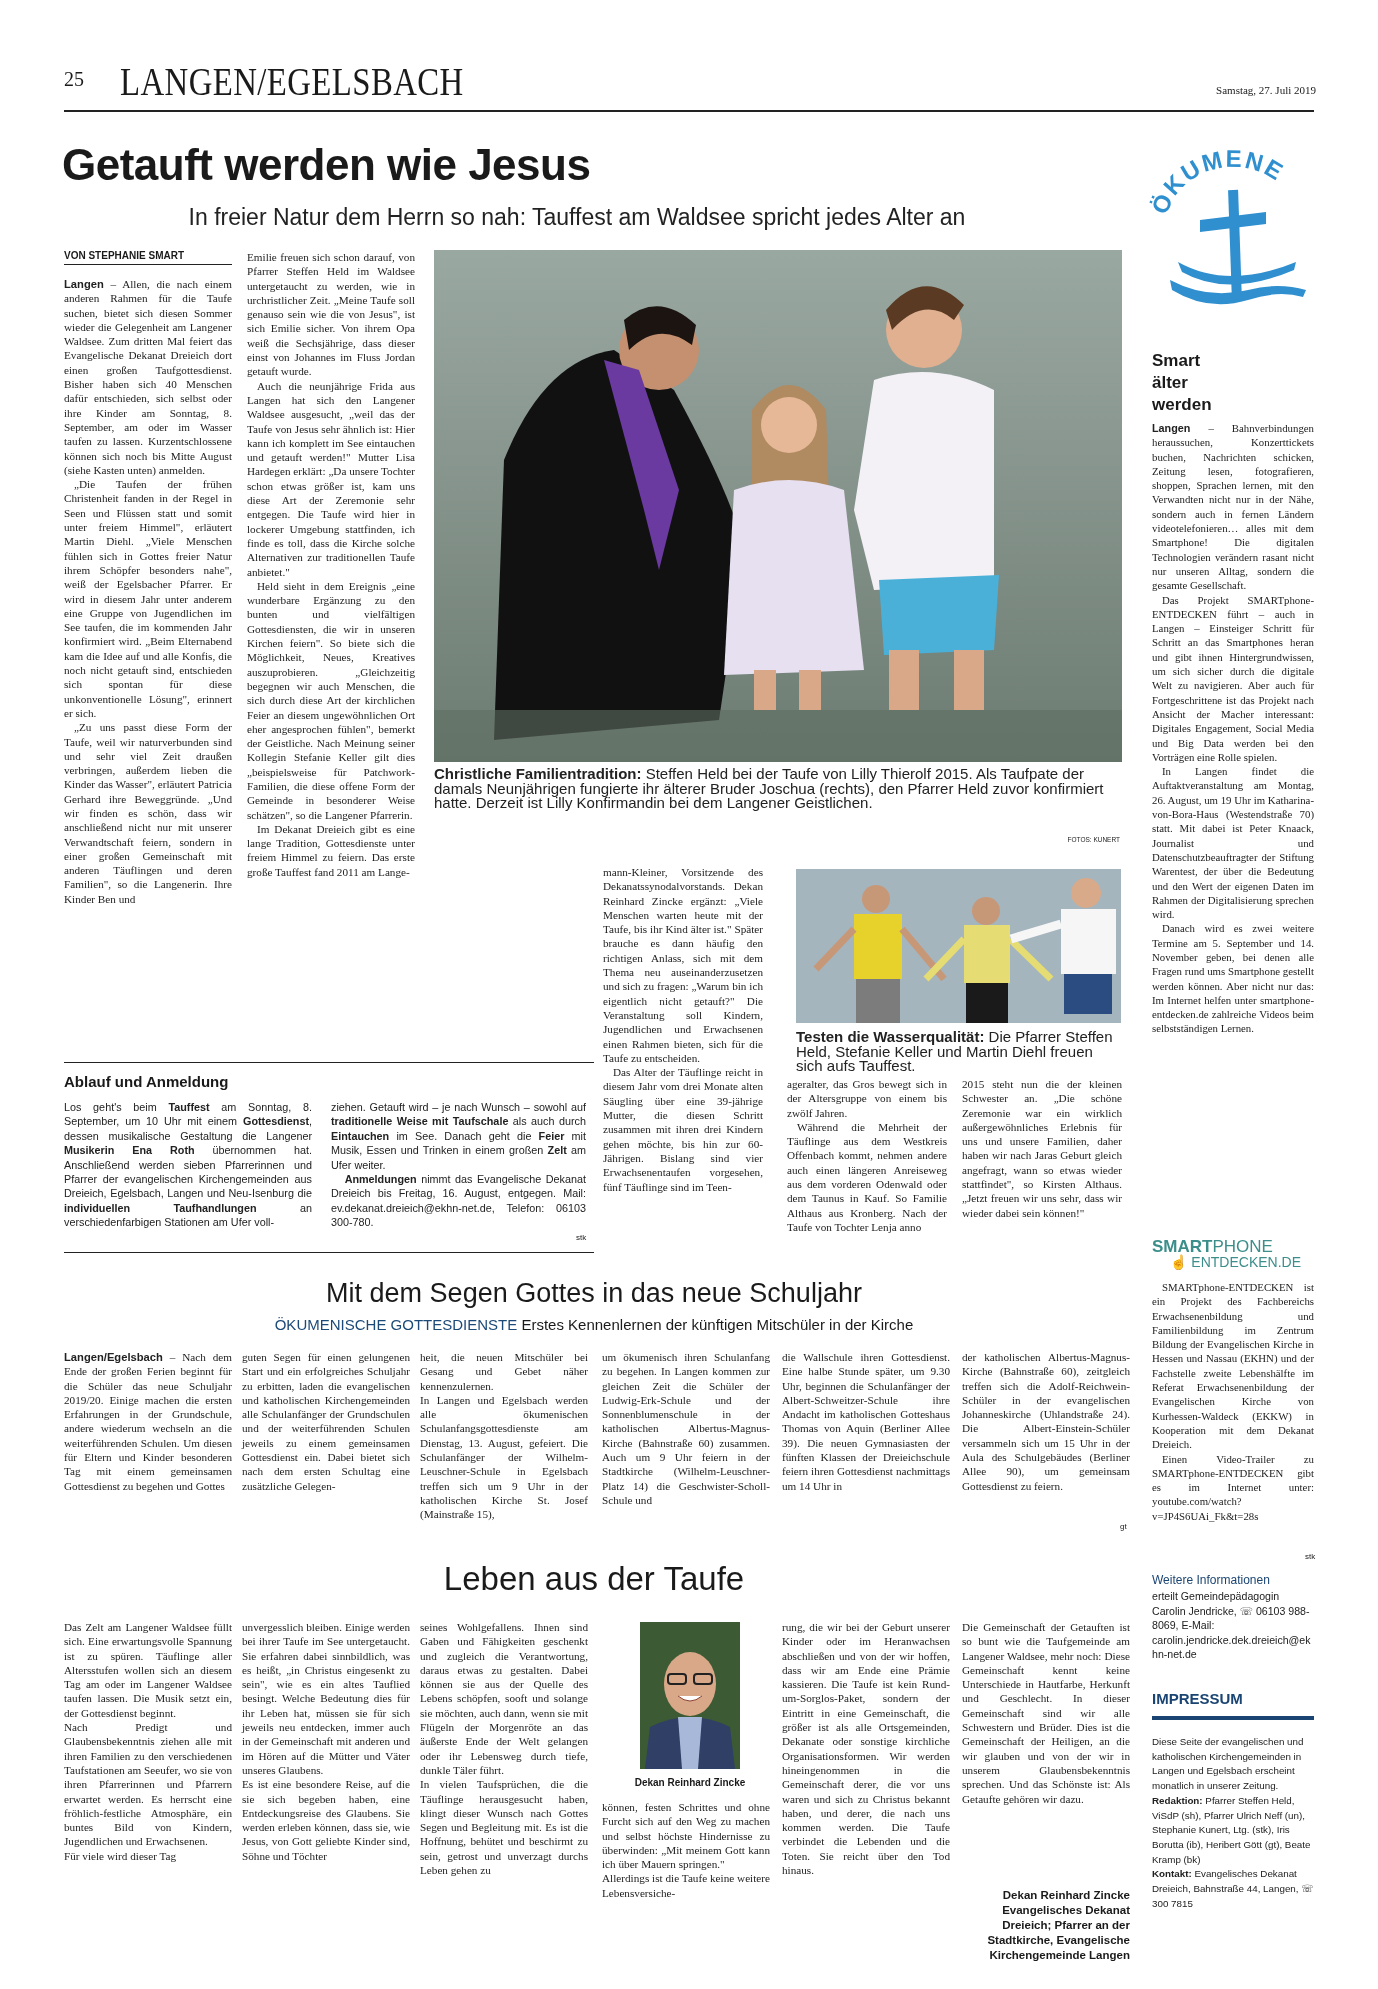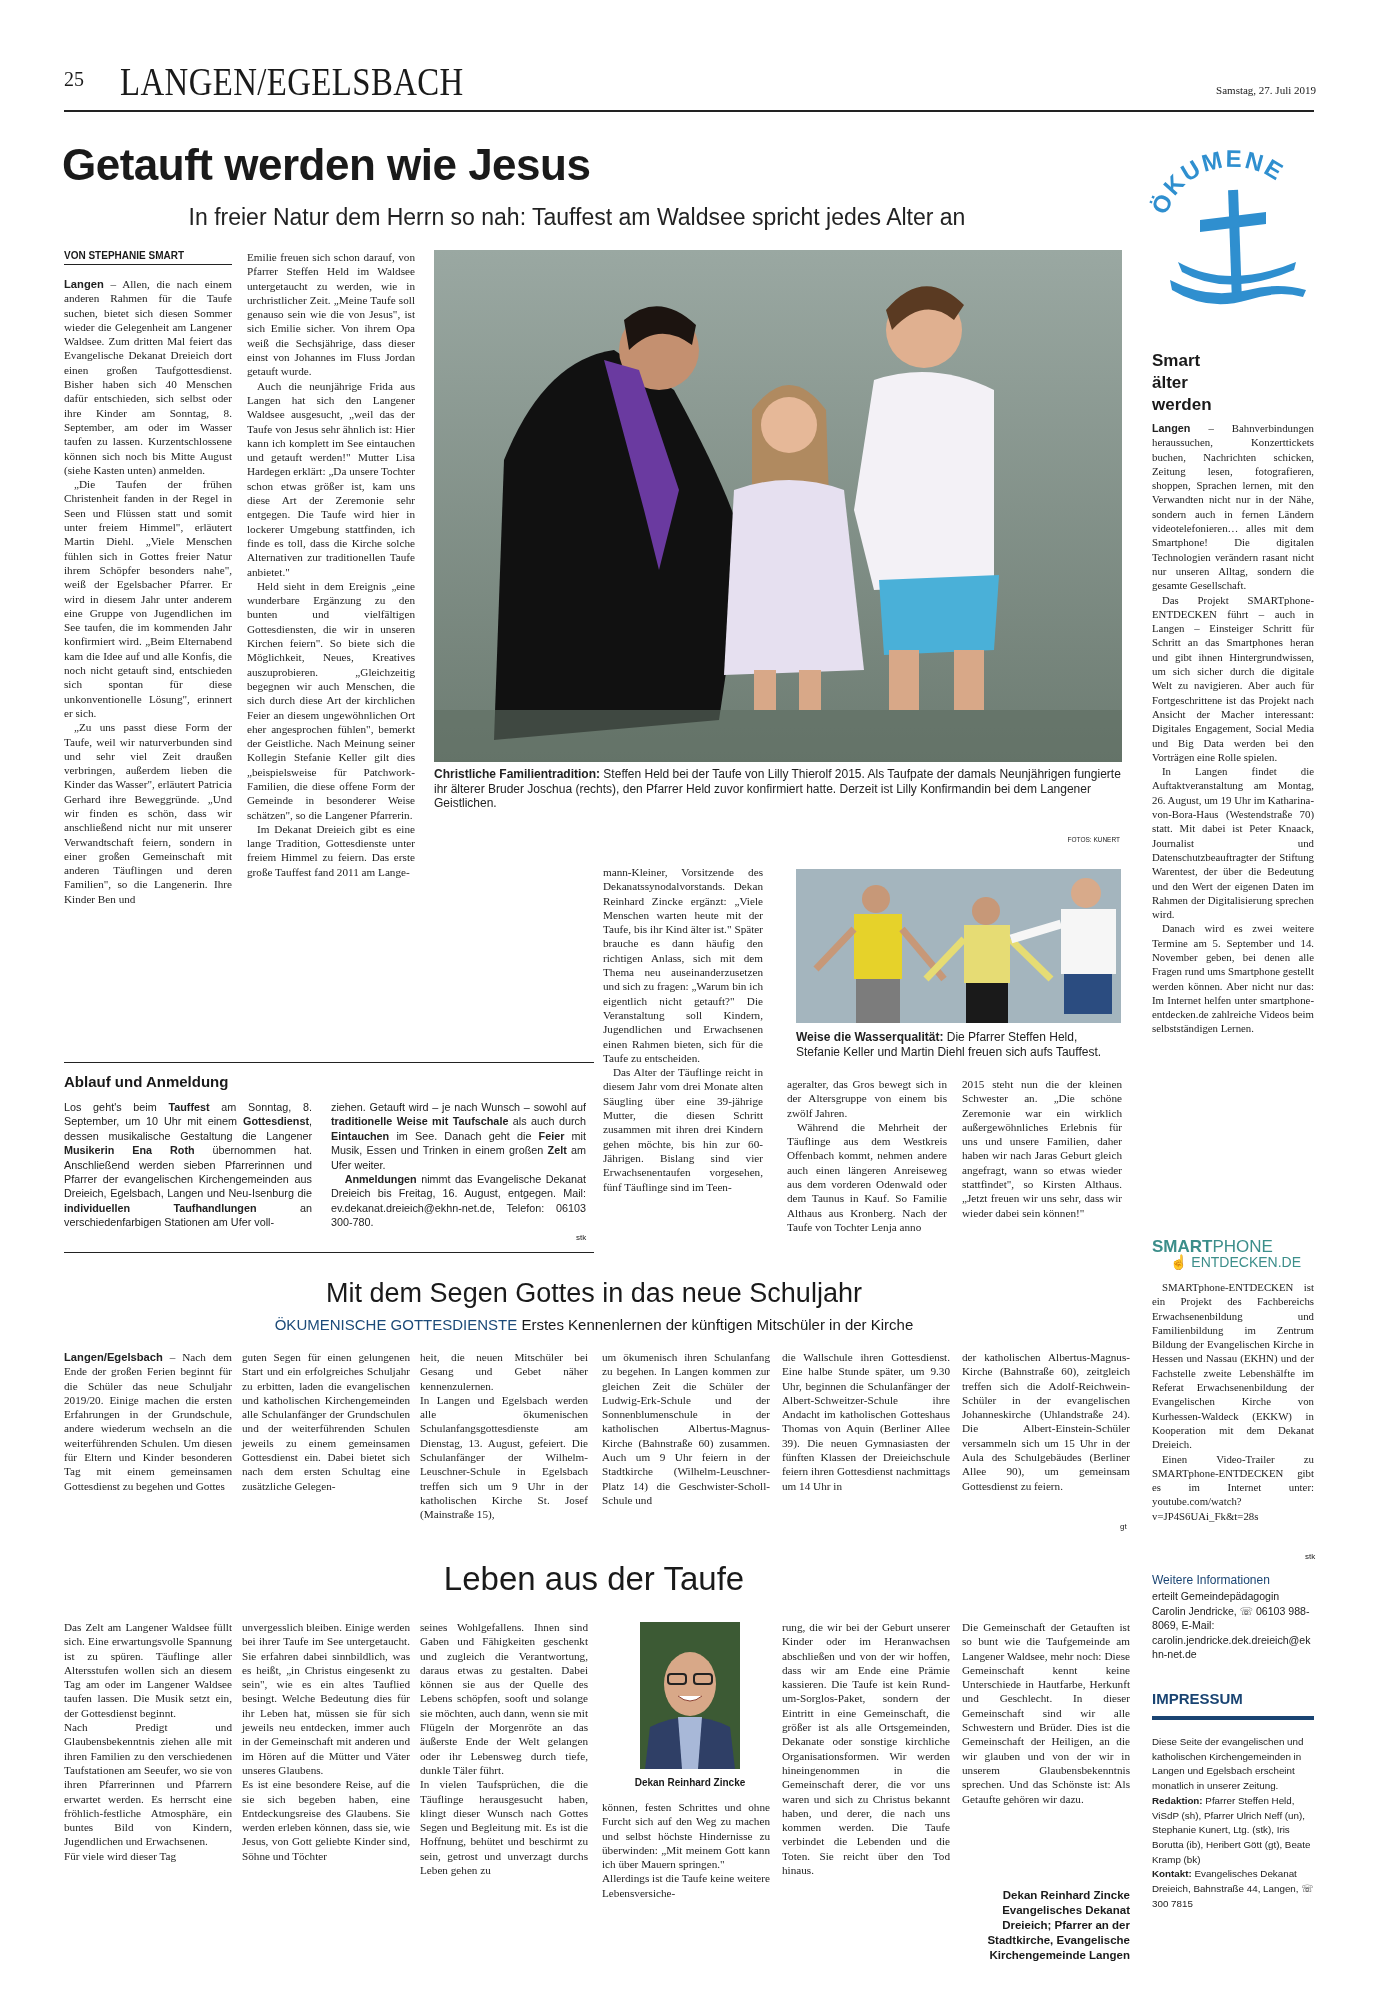--- a/index.html
+++ b/index.html
@@ -17,21 +17,21 @@
   .date { right: 62px; top: 84px; font-size: 11px; font-family: "Liberation Serif", serif; }
 
   .headline { left: 62px; width: 1030px; text-align: left; top: 140px; font-family: "Liberation Sans", sans-serif; font-weight: bold; font-size: 44px; letter-spacing: -0.5px; }
   .subline { left: 62px; width: 1030px; text-align: center; top: 204px; font-family: "Liberation Sans", sans-serif; font-size: 23px; color: #222; }
 
   .logo-oekumene { left: 1148px; top: 150px; width: 160px; height: 170px; }
 
   .byline { left: 64px; top: 250px; width: 168px; font-family: "Liberation Sans", sans-serif; font-weight: bold; font-size: 10px; border-bottom: 1px solid #222; padding-bottom: 3px; }
 
   .photo-main { left: 434px; top: 250px; width: 688px; height: 512px; overflow: hidden; background: #8a9890; }
-  .caption { font-family: "Liberation Sans", sans-serif; font-size: 12px; line-height: 14.5px; color: #222; }
+  .caption { font-family: "Liberation Sans", sans-serif; font-size: 15px; line-height: 14.5px; color: #222; }
   .credit { font-family: "Liberation Sans", sans-serif; font-size: 6.5px; color: #222; }
 
   .photo-small { left: 796px; top: 869px; width: 325px; height: 154px; overflow: hidden; background: #a8b6bc; }
 
   .box-title { font-family: "Liberation Sans", sans-serif; font-weight: bold; font-size: 15px; }
   .box-text { font-family: "Liberation Sans", sans-serif; font-size: 10.8px; line-height: 14.4px; text-align: justify; color: #222; }
 
   .sidebar-title { left: 1152px; top: 350px; font-family: "Liberation Sans", sans-serif; font-weight: bold; font-size: 17px; line-height: 22px; }
 
   .h2 { font-family: "Liberation Sans", sans-serif; font-size: 27px; text-align: center; }
@@ -140,21 +140,21 @@
     <line x1="168" y1="70" x2="130" y2="110" stroke="#e6dc74" stroke-width="7"></line>
     <line x1="214" y1="70" x2="255" y2="110" stroke="#e6dc74" stroke-width="7"></line>
 
     <circle cx="290" cy="24" r="15" fill="#d8aa8a"></circle>
     <rect x="265" y="40" width="55" height="65" fill="#f6f6f6"></rect>
     <rect x="268" y="105" width="48" height="40" fill="#2b4c80"></rect>
     <line x1="265" y1="55" x2="215" y2="70" stroke="#f6f6f6" stroke-width="9"></line>
   </svg>
 </div>
 <div class="abs caption" style="left:796px; top:1030px; width:325px;">
-  <b>Weise die Wasserqualität:</b><span> Die Pfarrer Steffen Held, Stefanie Keller und Martin Diehl freuen sich aufs Tauffest.</span>
+  <b>Testen die Wasserqualität:</b><span> Die Pfarrer Steffen Held, Stefanie Keller und Martin Diehl freuen sich aufs Tauffest.</span>
 </div>
 
 <div class="abs body-text" style="left:787px; top:1077px; width:160px;">
   <p class="first">ageralter, das Gros bewegt sich in der Altersgruppe von einem bis zwölf Jahren.</p>
   <p>Während die Mehrheit der Täuflinge aus dem Westkreis Offenbach kommt, nehmen andere auch einen längeren Anreiseweg aus dem vorderen Odenwald oder dem Taunus in Kauf. So Familie Althaus aus Kronberg. Nach der Taufe von Tochter Lenja anno</p>
 </div>
 <div class="abs body-text" style="left:962px; top:1077px; width:160px;">
   <p class="first">2015 steht nun die der kleinen Schwester an. „Die schöne Zeremonie war ein wirklich außergewöhnliches Erlebnis für uns und unsere Familien, daher haben wir nach Jaras Geburt gleich angefragt, wann so etwas wieder stattfindet", so Kirsten Althaus. „Jetzt freuen wir uns sehr, dass wir wieder dabei sein können!"</p>
 </div>
 

